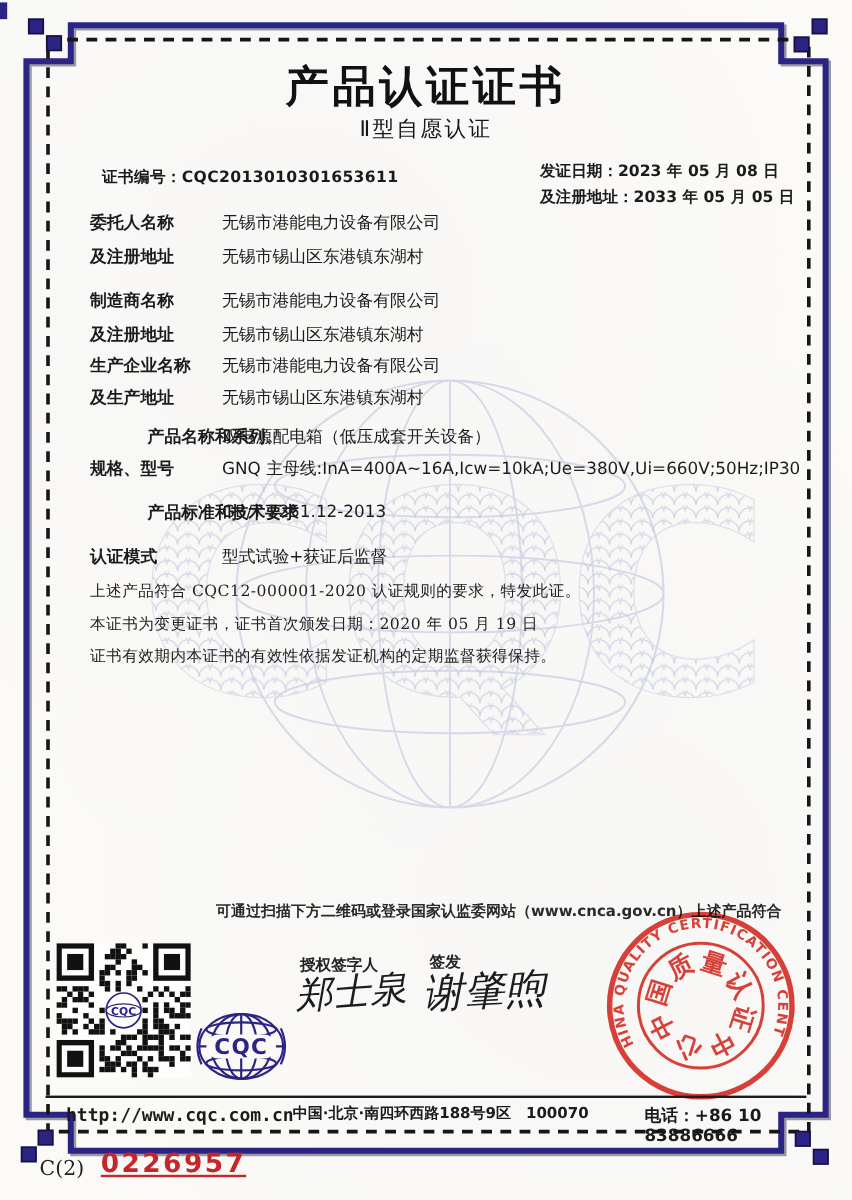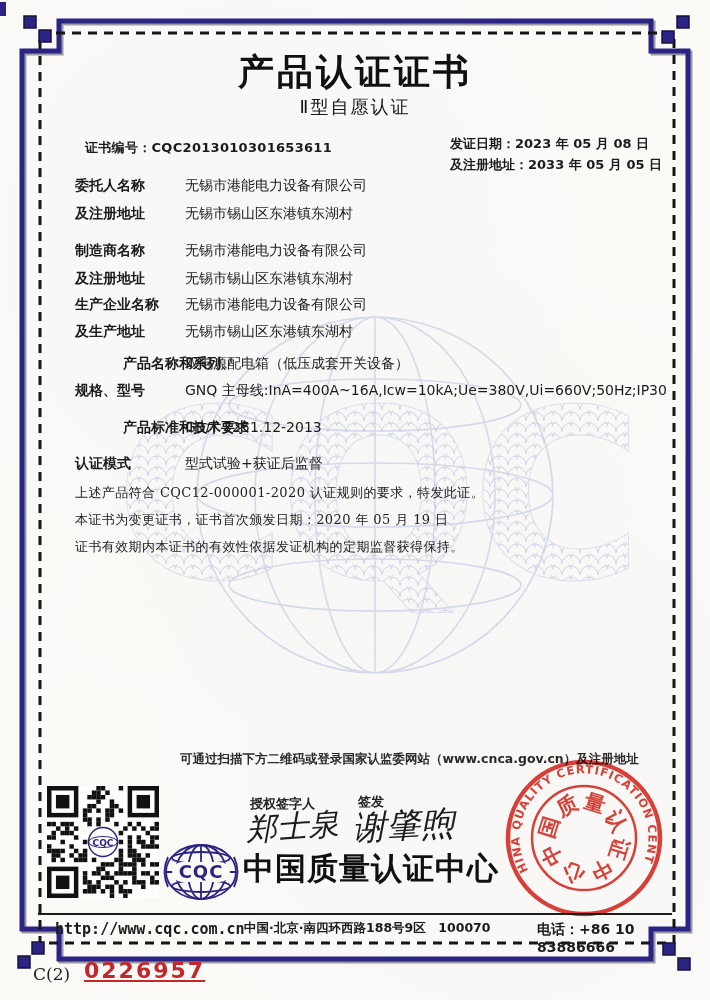--- a/index.html
+++ b/index.html
@@ -132,21 +132,21 @@
     </div>
   <div class="abs frow" style="top:455px">
     <span class="lbl">认证模式</span>
       <span class="val">型式试验+获证后监督</span>
     </div>
 
   <div class="abs stmt kai" style="top:484px">上述产品符合 CQC12-000001-2020 认证规则的要求，特发此证。</div>
   <div class="abs stmt kai" style="top:511px">本证书为变更证书，证书首次颁发日期：2020 年 05 月 19 日</div>
   <div class="abs stmt kai" style="top:538px">证书有效期内本证书的有效性依据发证机构的定期监督获得保持。</div>
 
-  <div class="abs verify">可通过扫描下方二维码或登录国家认监委网站（www.cnca.gov.cn）及注册地址</div>
+  <div class="abs verify">可通过扫描下方二维码或登录国家认监委网站（www.cnca.gov.cn）上述产品符合</div>
 
   <svg id="qr" class="abs" style="left:47px;top:786px;" width="112" height="112" viewBox="0 0 112 112">
       <rect x="0" y="0" width="112" height="112" fill="#fdfdfb"></rect>
       <rect x="49.28" y="0" width="4.48" height="4.48" fill="#111"></rect>
       <rect x="53.760000000000005" y="0" width="4.48" height="4.48" fill="#111"></rect>
       <rect x="71.68" y="0" width="4.48" height="4.48" fill="#111"></rect>
       <rect x="44.800000000000004" y="4.48" width="4.48" height="4.48" fill="#111"></rect>
       <rect x="49.28" y="4.48" width="4.48" height="4.48" fill="#111"></rect>
       <rect x="58.24000000000001" y="4.48" width="4.48" height="4.48" fill="#111"></rect>
       <rect x="40.32000000000001" y="8.96" width="4.48" height="4.48" fill="#111"></rect>
@@ -334,21 +334,20 @@
       <line x1="41" y1="4" x2="41" y2="58"></line>
       <ellipse cx="41" cy="17" rx="29" ry="6"></ellipse>
       <ellipse cx="41" cy="45" rx="29" ry="6"></ellipse>
       <line x1="6" y1="31" x2="76" y2="31"></line>
       <path d="M8 16 Q1 31 8 46"></path>
       <path d="M74 16 Q81 31 74 46"></path>
     </g>
     <rect x="12" y="21" width="58" height="20" rx="10" fill="#fbfaf7"></rect>
     <text x="41" y="37" text-anchor="middle" font-size="18" font-weight="bold" letter-spacing="1" fill="#2b2484" font-family="DejaVu Sans, Liberation Sans, sans-serif">CQC</text>
   </svg>
-  <div class="abs org-name">中国质量认证中心</div>
 
   <svg class="abs" style="left:498px;top:752px;opacity:.88;mix-blend-mode:multiply;" width="172" height="172" viewBox="-86 -86 172 172">
     <circle cx="0" cy="0" r="76" fill="none" stroke="#d9281e" stroke-width="4.5"></circle>
     <circle cx="0" cy="0" r="52" fill="none" stroke="#d9281e" stroke-width="2.5"></circle>
     <defs>
         <path id="sealArc" d="M -58 28 A 64.5 64.5 0 1 1 58 28" fill="none"></path>
       </defs>
     <text font-size="11.5" font-weight="bold" letter-spacing="1" fill="#d9281e" font-family="DejaVu Sans, Liberation Sans, sans-serif">
       <textPath href="#sealArc" startOffset="50%" text-anchor="middle">CHINA  QUALITY  CERTIFICATION  CENTRE</textPath>
     </text>

